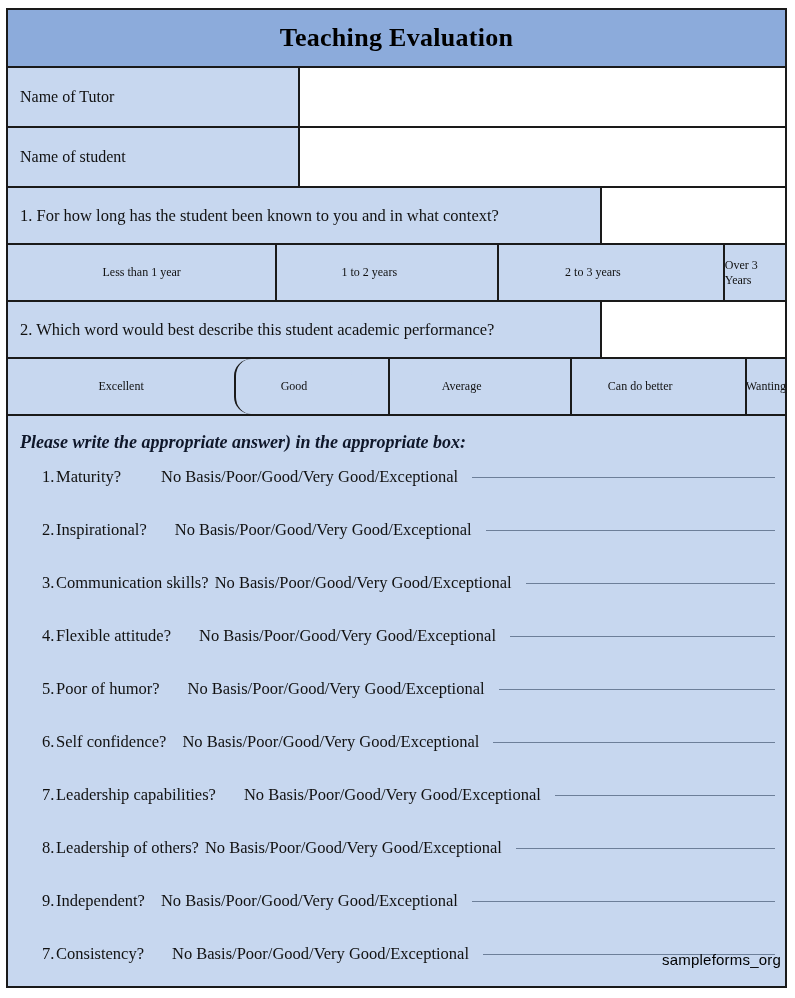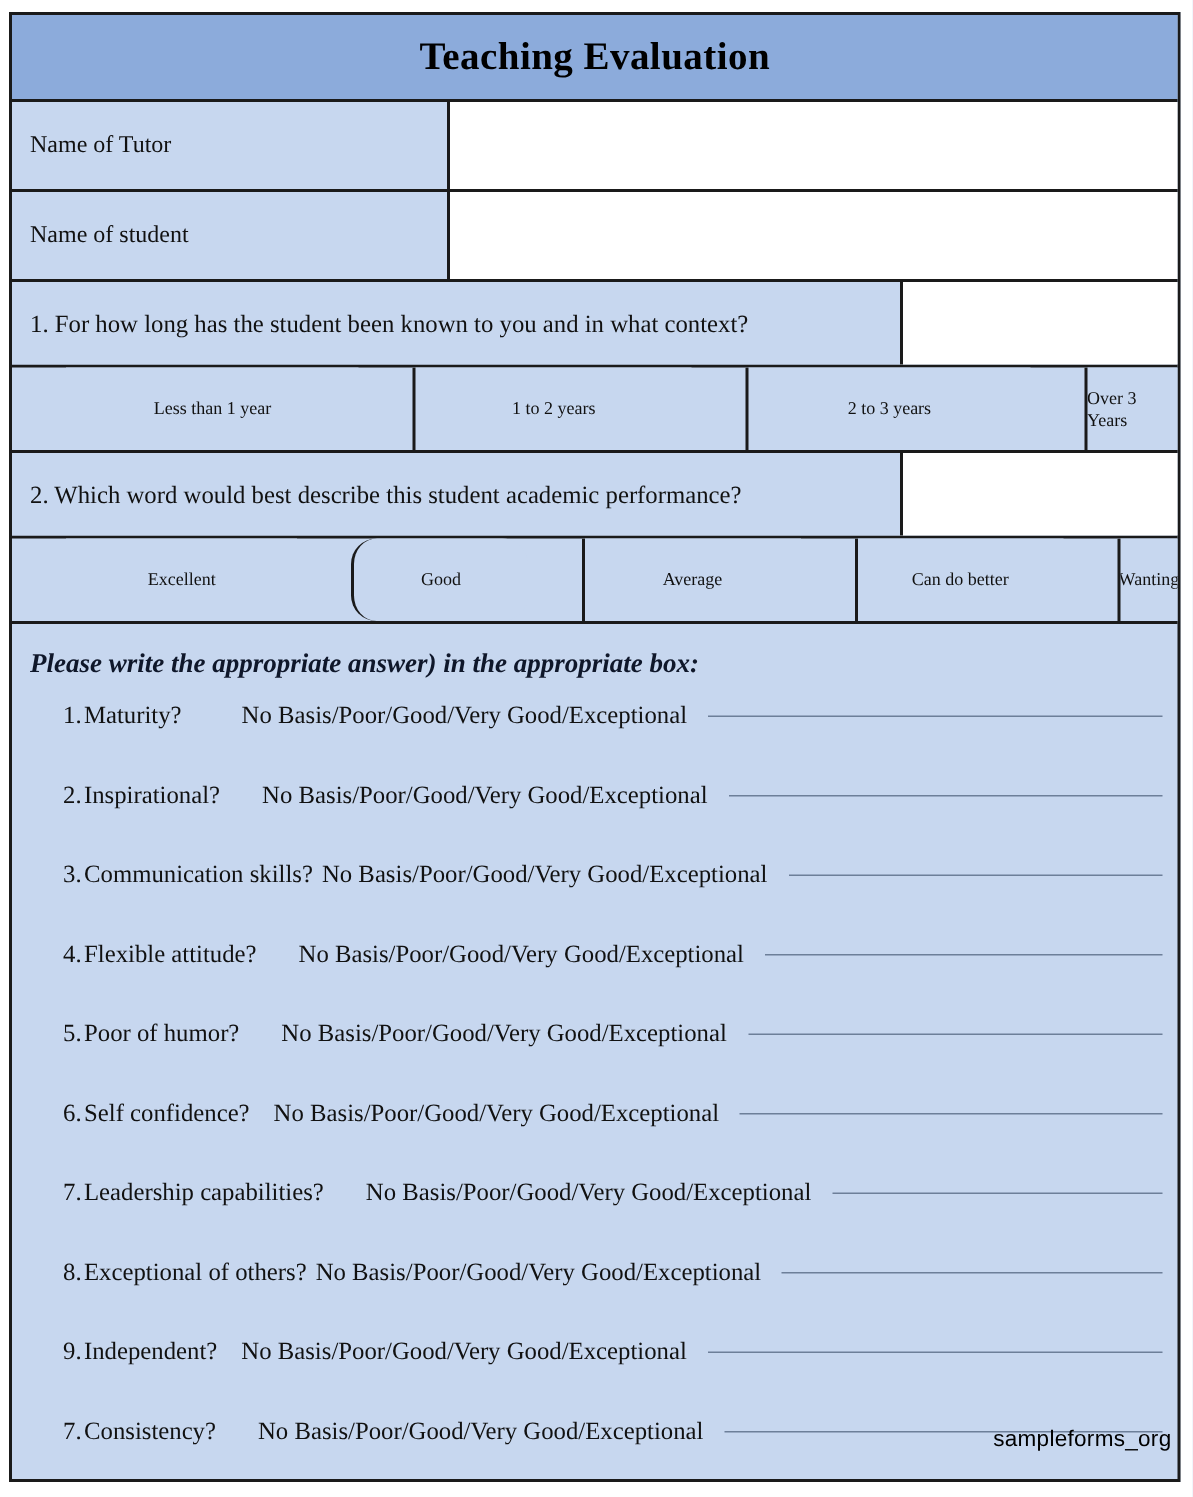--- a/index.html
+++ b/index.html
@@ -237,21 +237,21 @@
 
       <li class="item">
         <span class="num">7.</span>
         <span class="trait">Leadership capabilities?</span>
         <span class="scale gap-l">No Basis/Poor/Good/Very Good/Exceptional</span>
         <span class="rule"></span>
       </li>
 
       <li class="item">
         <span class="num">8.</span>
-        <span class="trait">Exceptional of others?</span>
+        <span class="trait">Leadership of others?</span>
         <span class="scale gap-s">No Basis/Poor/Good/Very Good/Exceptional</span>
         <span class="rule"></span>
       </li>
 
       <li class="item">
         <span class="num">9.</span>
         <span class="trait">Independent?</span>
         <span class="scale gap-m">No Basis/Poor/Good/Very Good/Exceptional</span>
         <span class="rule"></span>
       </li>

